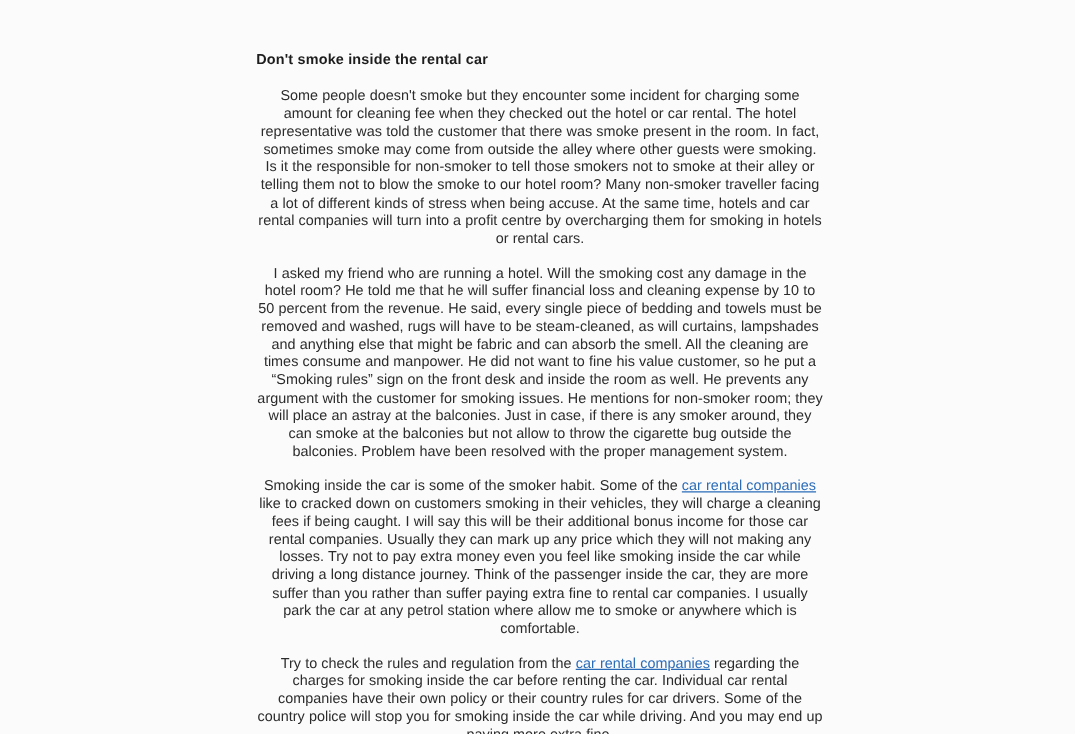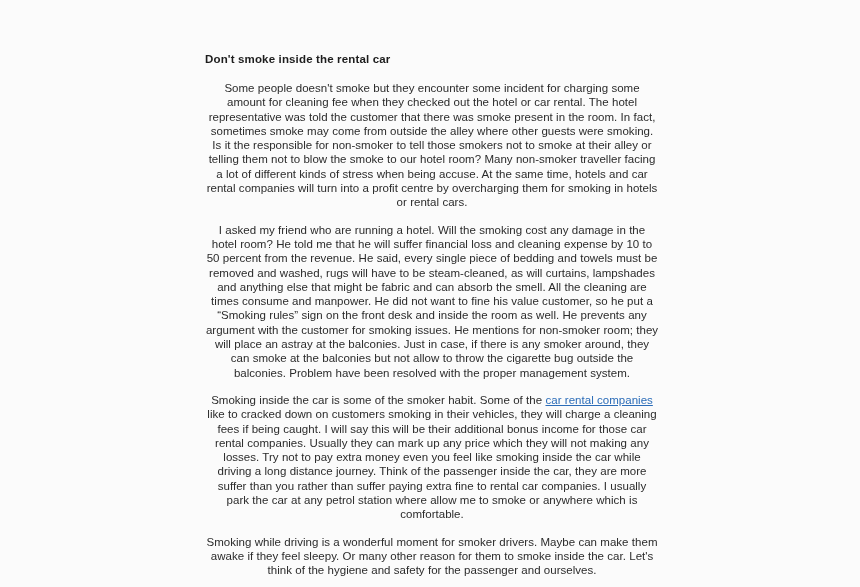--- a/index.html
+++ b/index.html
@@ -21,21 +21,21 @@
     left: 205px;
     top: 36px;
     width: 454px;
   }
 
   #article-title {
     font-size: 11.5px;
     font-weight: bold;
     color: #1d1d1d;
     letter-spacing: 0.15px;
-    margin: 16px 0 15px 0;
+    margin: 5px 0 15px 0;
     line-height: 14px;
   }
 
   .para {
     font-size: 11.5px;
     line-height: 14.3px;
     color: #2b2b2b;
     margin: 0 0 13px 0;
     text-align: center;
     letter-spacing: 0.02px;
@@ -54,16 +54,15 @@
 </style>
 </head>
 <body>
 
 <div id="article">
   <h1 id="article-title">Don't smoke inside the rental car</h1>
   <div id="article-body">
       <p class="para"><span>Some people doesn't smoke but they encounter some incident for charging some amount for cleaning fee when they checked out the hotel or car rental. The hotel representative was told the customer that there was smoke present in the room. In fact, sometimes smoke may come from outside the alley where other guests were smoking. Is it the responsible for non-smoker to tell those smokers not to smoke at their alley or telling them not to blow the smoke to our hotel room? Many non-smoker traveller facing a lot of different kinds of stress when being accuse. At the same time, hotels and car rental companies will turn into a profit centre by overcharging them for smoking in hotels or rental cars.</span></p>
       <p class="para"><span>I asked my friend who are running a hotel. Will the smoking cost any damage in the hotel room? He told me that he will suffer financial loss and cleaning expense by 10 to 50 percent from the revenue. He said, every single piece of bedding and towels must be removed and washed, rugs will have to be steam-cleaned, as will curtains, lampshades and anything else that might be fabric and can absorb the smell. All the cleaning are times consume and manpower. He did not want to fine his value customer, so he put a “Smoking rules” sign on the front desk and inside the room as well. He prevents any argument with the customer for smoking issues. He mentions for non-smoker room; they will place an astray at the balconies. Just in case, if there is any smoker around, they can smoke at the balconies but not allow to throw the cigarette bug outside the balconies. Problem have been resolved with the proper management system.</span></p>
       <p class="para"><span>Smoking inside the car is some of the smoker habit. Some of the </span><a class="link">car rental companies</a><span> like to cracked down on customers smoking in their vehicles, they will charge a cleaning fees if being caught. I will say this will be their additional bonus income for those car rental companies. Usually they can mark up any price which they will not making any losses. Try not to pay extra money even you feel like smoking inside the car while driving a long distance journey. Think of the passenger inside the car, they are more suffer than you rather than suffer paying extra fine to rental car companies. I usually park the car at any petrol station where allow me to smoke or anywhere which is comfortable.</span></p>
-      <p class="para"><span>Smoking while driving is a wonderful moment for smoker drivers. Maybe can make them awake if they feel sleepy. Or many other reason for them to smoke inside the car. Let's think of the hygiene and safety for the passenger and ourselves.</span></p>
       <p class="para"><span>Try to check the rules and regulation from the </span><a class="link">car rental companies</a><span> regarding the charges for smoking inside the car before renting the car. Individual car rental companies have their own policy or their country rules for car drivers. Some of the country police will stop you for smoking inside the car while driving. And you may end up paying more extra fine.</span></p>
     </div>
 </div>
 
 </body></html>

